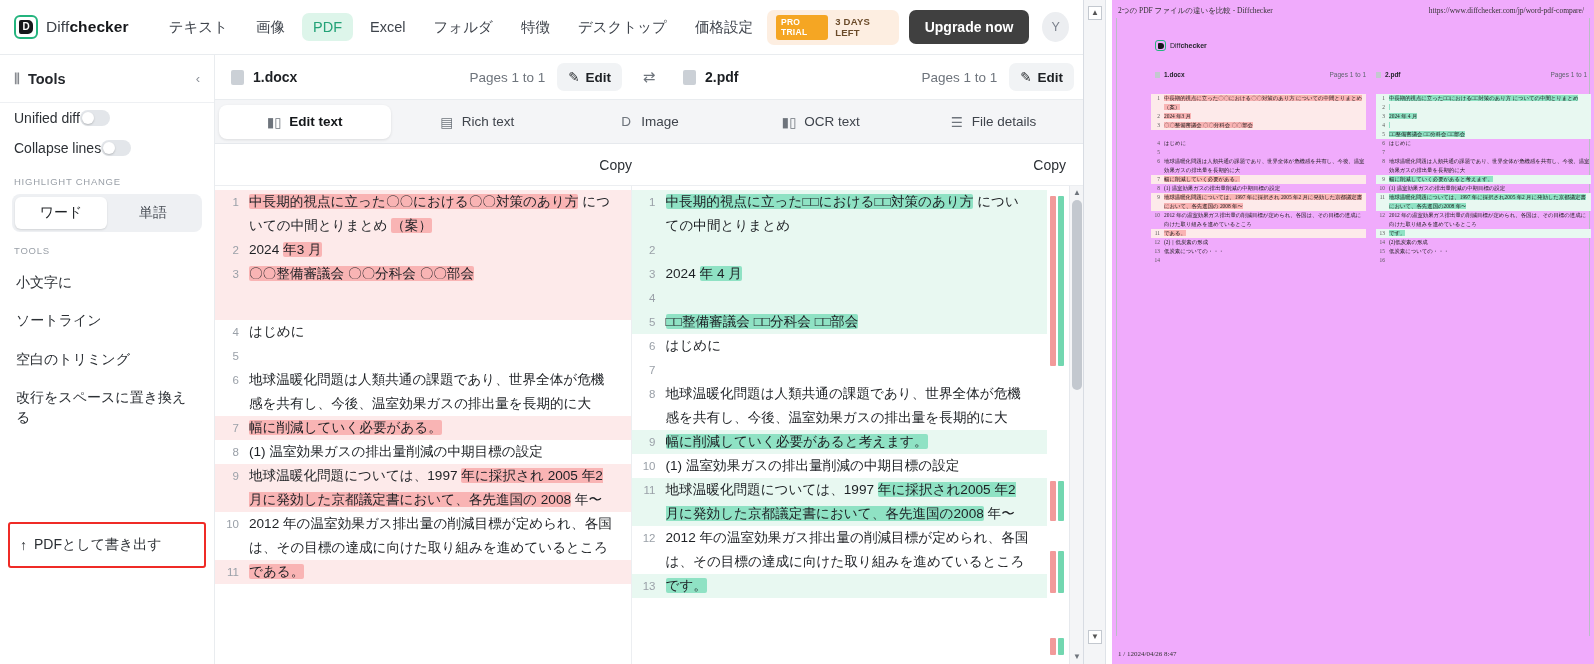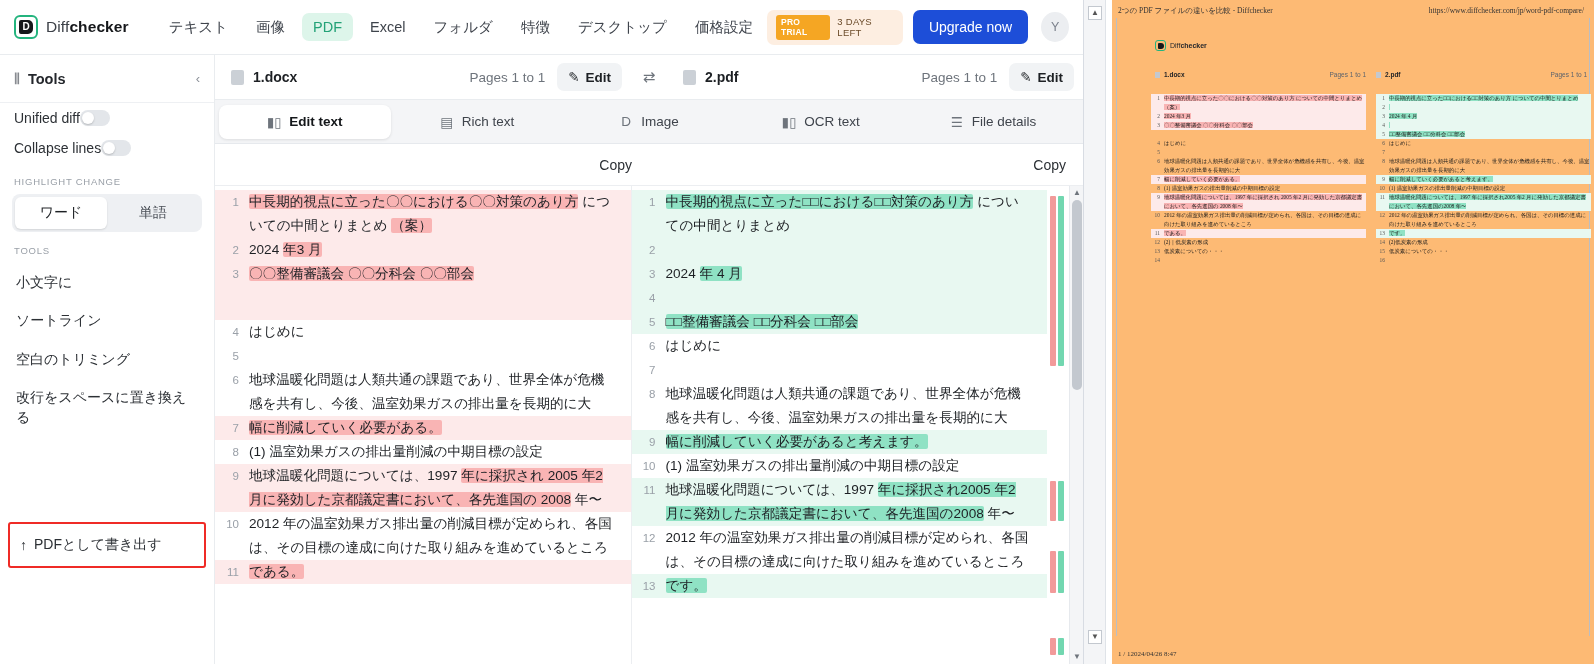--- a/index.html
+++ b/index.html
@@ -26,22 +26,22 @@
   .brand-text b { font-weight: 700; }
   .brand-text span.l { font-weight: 400; color: #3d4148; }
   .nav-item { font-size: 14.5px; color: #3f444c; padding: 6px 11px; border-radius: 7px;
               margin: 0 3px; white-space: nowrap; cursor: pointer; }
   .nav-item.active { background: #ddf5ea; color: #23a277; }
   .nav-spacer { flex: 1; }
   .trial { display: flex; align-items: center; gap: 7px; background: #fdeee1;
            border-radius: 7px; padding: 5px 9px; margin-right: 10px; }
   .trial-badge { background: #f5a623; color: #fff; font-size: 8.5px; font-weight: 700;
                  letter-spacing: .3px; padding: 2.5px 5px; border-radius: 3px; }
-  .trial-text { font-size: 9.5px; color: #6b4b2a; letter-spacing: .25px; font-weight: 400; }
-  .upgrade { background: #1d4ed8; color: #fff; font-size: 14px; font-weight: 400;
+  .trial-text { font-size: 9.5px; color: #6b4b2a; letter-spacing: .25px; font-weight: 700; }
+  .upgrade { background: #404040; color: #fff; font-size: 14px; font-weight: 700;
              padding: 9px 16px; border-radius: 7px; border: none; cursor: pointer;
              white-space: nowrap; font-family: inherit; }
   .avatar { width: 30px; height: 30px; border-radius: 50%; background: #eceef1;
             color: #7b818c; font-size: 12.5px; display: flex; align-items: center;
             justify-content: center; margin-left: 13px; cursor: pointer; }
 
   
   .body { display: flex; height: 609px; }
 
   
@@ -120,21 +120,21 @@
   .sbar-thumb { position: absolute; left: 2px; width: 10px; background: #c3c8cf; border-radius: 5px; }
   .sbar-arrow { position: absolute; left: 0; width: 14px; height: 14px; font-size: 8px;
                 color: #6e747c; text-align: center; line-height: 14px; }
 
   
   .pdfpane { width: 510px; height: 664px; background: #fff; position: relative; overflow: hidden; }
   .pdf-strip { position: absolute; left: 0; top: 0; width: 22px; height: 664px; background: #f4f5f7;
                border-right: 1px solid #dfe3e8; }
   .pdf-strip .a { position: absolute; left: 4px; width: 14px; height: 14px; border: 1px solid #c3c8cf;
                   background: #fff; font-size: 8px; line-height: 12px; text-align: center; color: #555; }
-  .pdf-page { position: absolute; left: 28px; top: 0; right: 0; bottom: 0; background: #fdba74; }
+  .pdf-page { position: absolute; left: 28px; top: 0; right: 0; bottom: 0; background: #f0abfc; }
   .pdf-hdr { display: flex; justify-content: space-between; font-size: 7.5px; color: #333;
              padding: 6px 10px 2px 6px; font-family: "Liberation Serif", serif; }
   .pdf-frame { position: absolute; left: 4px; top: 18px; right: 4px; bottom: 28px;
                border-left: 1px solid #b9bec5; border-right: 1px solid #b9bec5; }
   .pdf-brand { display: flex; align-items: center; gap: 4px; margin: 22px 0 0 38px; }
   .pdf-logo { width: 11px; height: 11px; border: 1.3px solid #24b47e; border-radius: 3px;
               display: flex; align-items: center; justify-content: center; }
   .pdf-logo i { width: 6px; height: 6px; background: #16171a; border-radius: 1px 3px 3px 1px;
                 font-style: normal; }
   .pdf-brand-tx { font-size: 7px; color: #24272c; }

